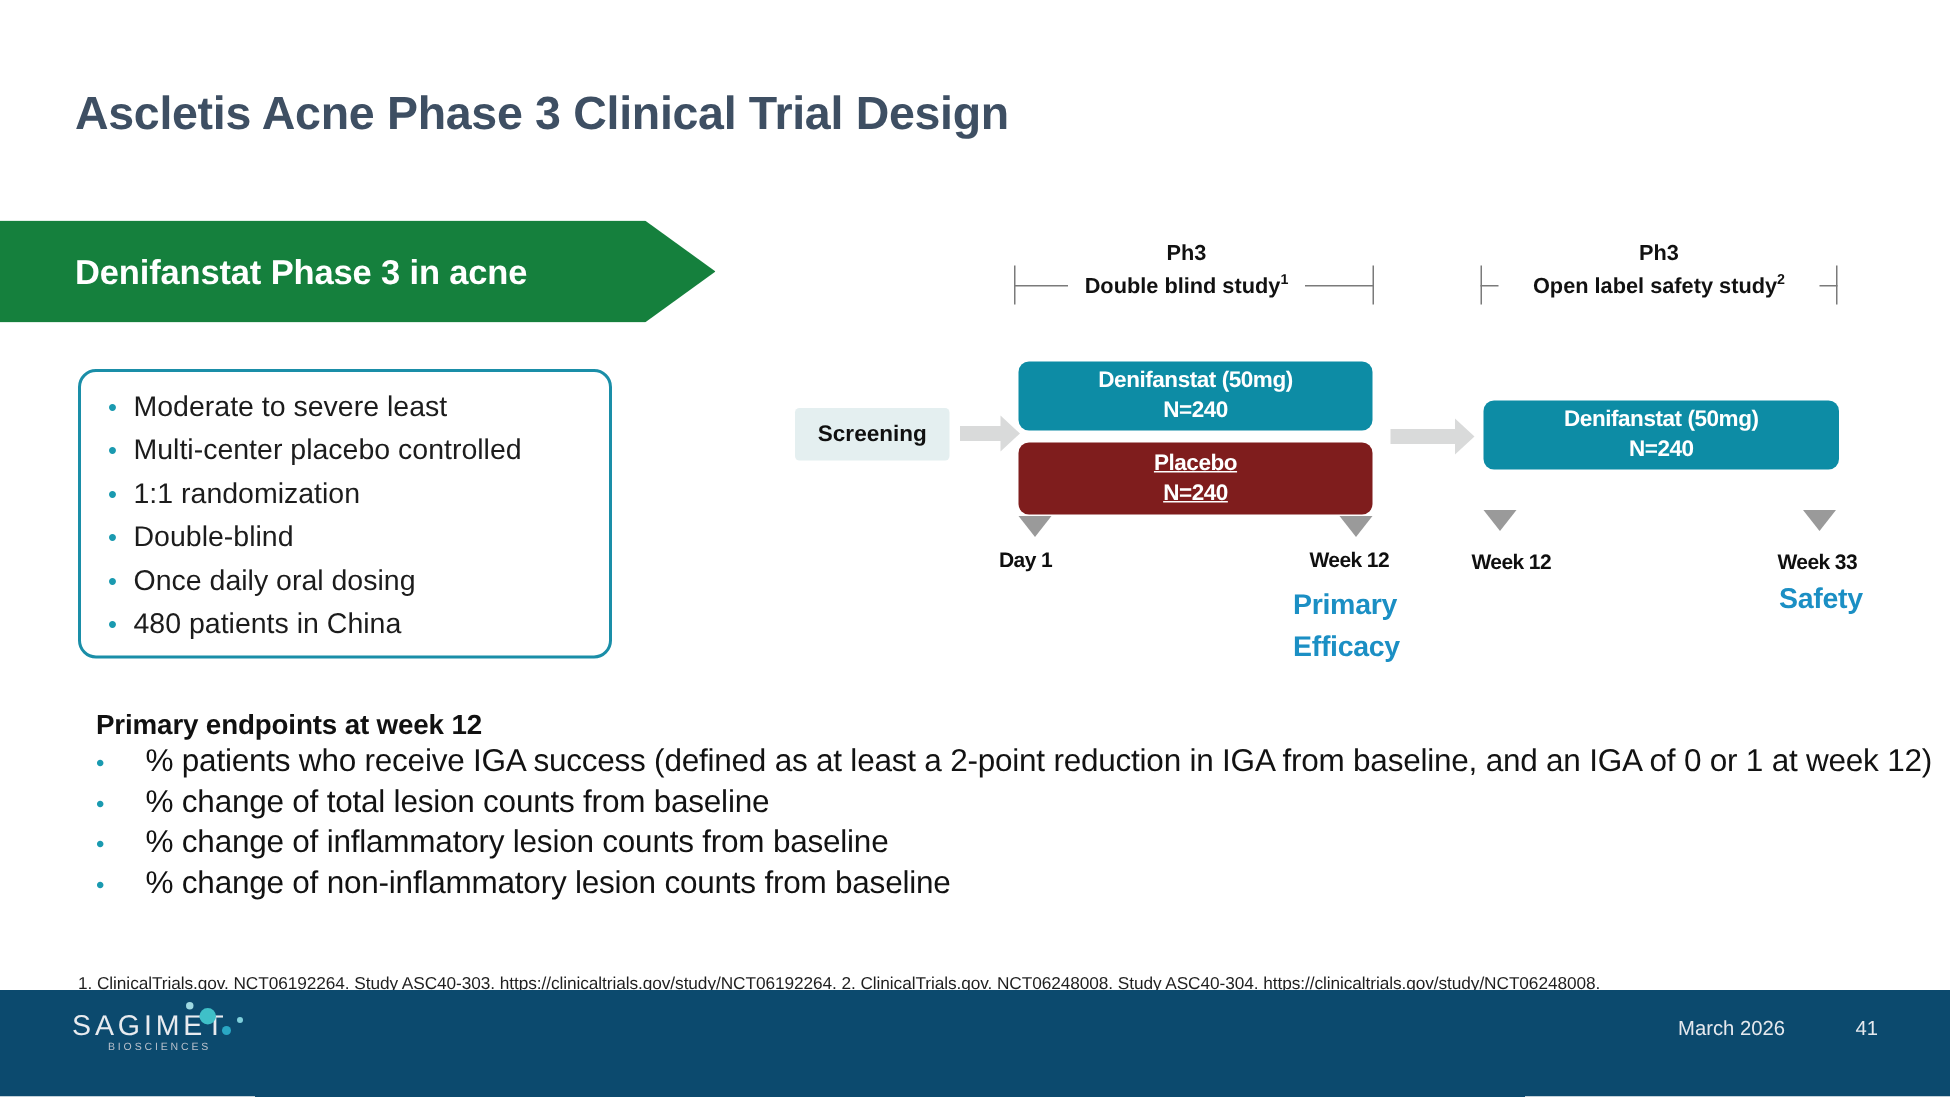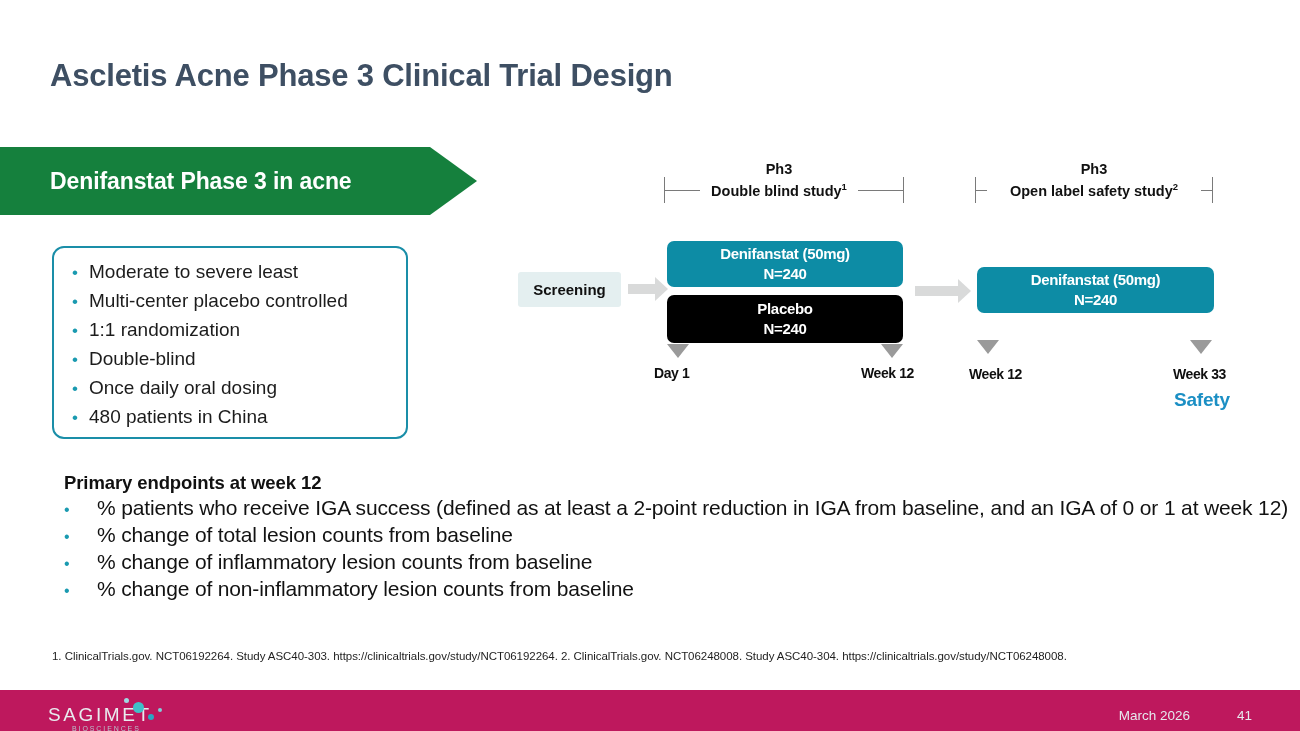--- a/index.html
+++ b/index.html
@@ -70,21 +70,21 @@
     line-height: 1;
     width: 17px;
     flex: 0 0 17px;
   }
   .bullet-text {
     font-size: 19px;
     color: #1c1c1c;
   }
 
   
-  .diagram { position: absolute; left: 0; top: 0; width: 1255px; height: 460px; }
+  .diagram { position: absolute; left: 12px; top: 0; width: 1255px; height: 460px; }
 
   .phase-head {
     position: absolute;
     text-align: center;
     font-size: 14.5px;
     font-weight: bold;
     color: #111111;
     line-height: 1.55;
   }
   .phase-head .ph-line2 { white-space: nowrap; }
@@ -144,21 +144,21 @@
     font-size: 15px;
     font-weight: bold;
     display: flex;
     flex-direction: column;
     align-items: center;
     justify-content: center;
     line-height: 1.35;
     letter-spacing: -0.3px;
   }
   .tx-teal { background: #0d8ca5; }
-  .tx-navy { background: #000000; }
+  .tx-navy { background: #7f1d1d; text-decoration: underline; }
 
   .tri {
     position: absolute;
     width: 0; height: 0;
     border-left: 11px solid transparent;
     border-right: 11px solid transparent;
     border-top: 14px solid #9a9a9a;
   }
   .tick-label {
     position: absolute;
@@ -213,22 +213,22 @@
     color: #1e1e1e;
     letter-spacing: -0.05px;
   }
 
   
   .footer {
     position: absolute;
     left: 0;
     bottom: 0;
     width: 1300px;
-    height: 41px;
-    background: #be185d;
+    height: 71px;
+    background: #0c4a6e;
   }
   .logo-wrap {
     position: absolute;
     left: 48px;
     top: 12px;
     width: 150px;
     height: 34px;
   }
   .logo-word {
     position: absolute;
@@ -349,20 +349,24 @@
   <div class="tx-box tx-teal" style="left:977px; top:267px; width:237px; height:46px;">
     <div>Denifanstat (50mg)</div>
     <div>N=240</div>
   </div>
 
   <div class="tri" style="left:667px; top:344px;"></div>
   <div class="tick-label" style="left:654px; top:365px;">Day 1</div>
 
   <div class="tri" style="left:881px; top:344px;"></div>
   <div class="tick-label" style="left:861px; top:365px;">Week 12</div>
+  <div class="tick-sub" style="left:850px; top:390px;">
+    <div>Primary</div>
+    <div>Efficacy</div>
+  </div>
 
   <div class="tri" style="left:977px; top:340px;"></div>
   <div class="tick-label" style="left:969px; top:366px;">Week 12</div>
 
   <div class="tri" style="left:1190px; top:340px;"></div>
   <div class="tick-label" style="left:1173px; top:366px;">Week 33</div>
   <div class="tick-sub" style="left:1174px; top:386px;">
     <div>Safety</div>
   </div>
 </div>

